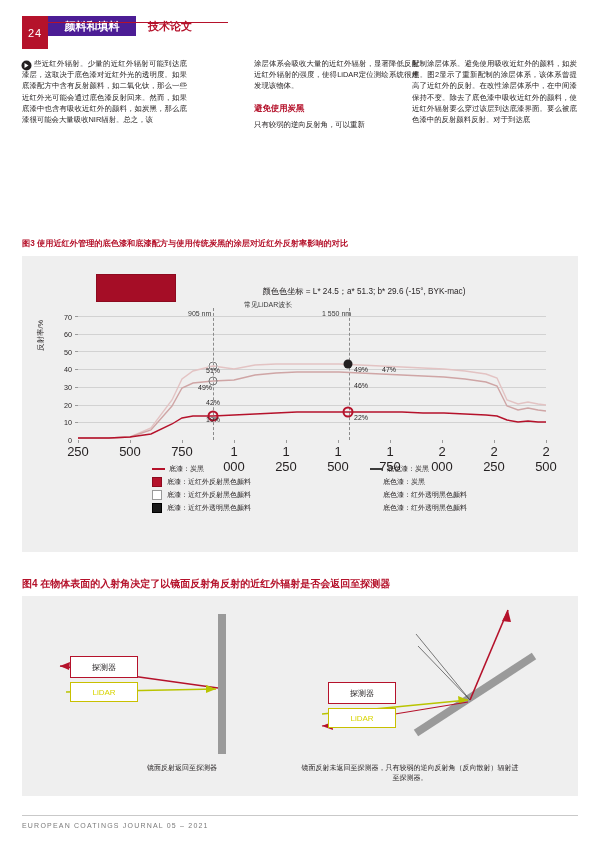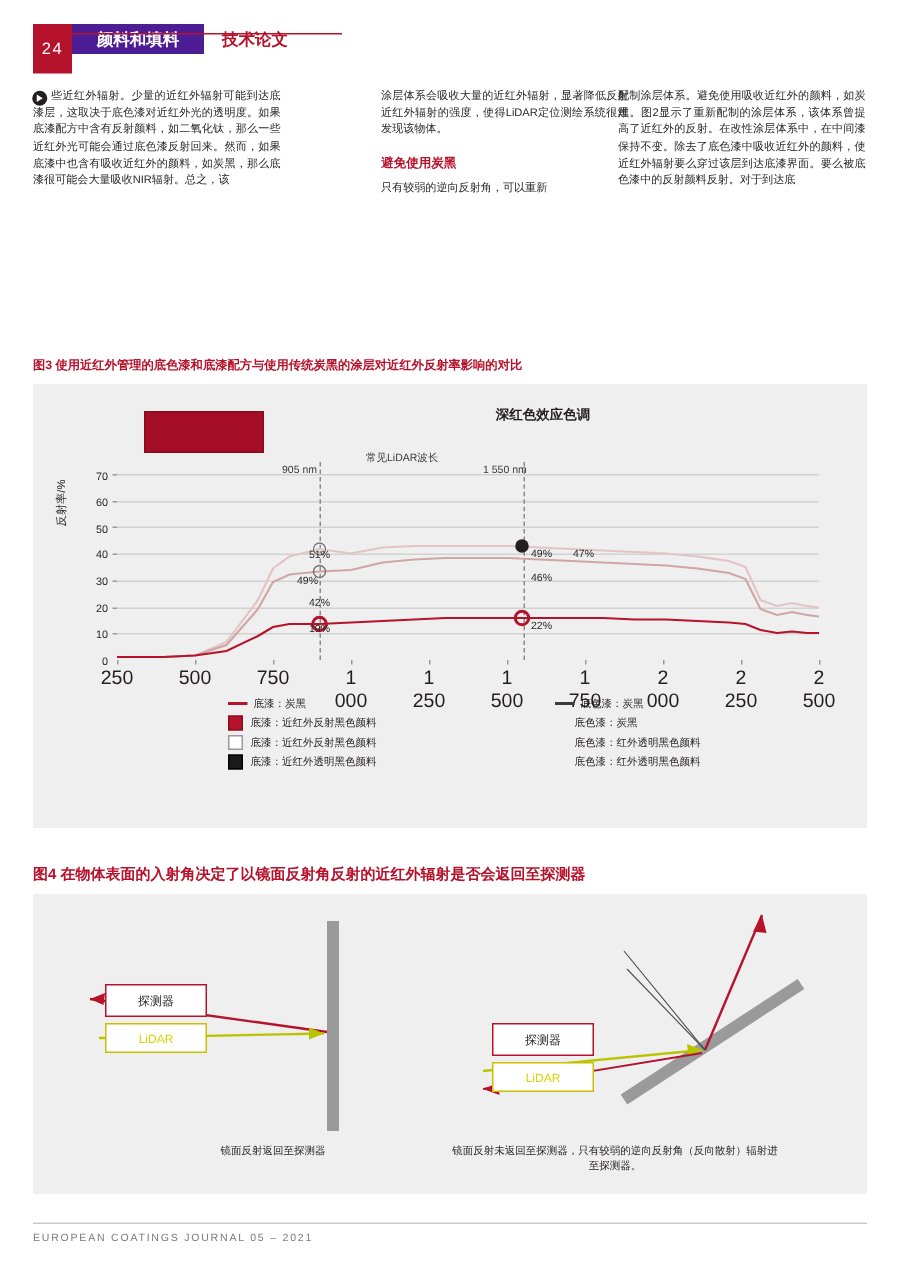--- a/index.html
+++ b/index.html
@@ -165,21 +165,21 @@
   </div>
 
   <div class="col c3">
     <p>配制涂层体系。避免使用吸收近红外的颜料，如炭黑。图2显示了重新配制的涂层体系，该体系曾提高了近红外的反射。在改性涂层体系中，在中间漆保持不变。除去了底色漆中吸收近红外的颜料，使近红外辐射要么穿过该层到达底漆界面。要么被底色漆中的反射颜料反射。对于到达底</p>
   </div>
 </div>
 
 <div class="fig3cap">图3 使用近红外管理的底色漆和底漆配方与使用传统炭黑的涂层对近红外反射率影响的对比</div>
 <div class="fig3">
   <div class="swatch"></div>
-  <div class="fig3title">深红色效应色调</div>
+  <div class="fig3sub">颜色色坐标 = L* 24.5；a* 51.3; b* 29.6 (-15°, BYK-mac)</div>
 
   <div class="ylab">反射率/%</div>
 
   <div class="ytick" style="left:30px;top:57px;">70</div>
   <div class="ygrid" style="top:60px;"></div>
     <div class="ymark" style="top:60px;"></div>
   <div class="ytick" style="left:30px;top:74px;">60</div>
   <div class="ygrid" style="top:77.7px;"></div>
     <div class="ymark" style="top:77.7px;"></div>
   <div class="ytick" style="left:30px;top:92px;">50</div>

